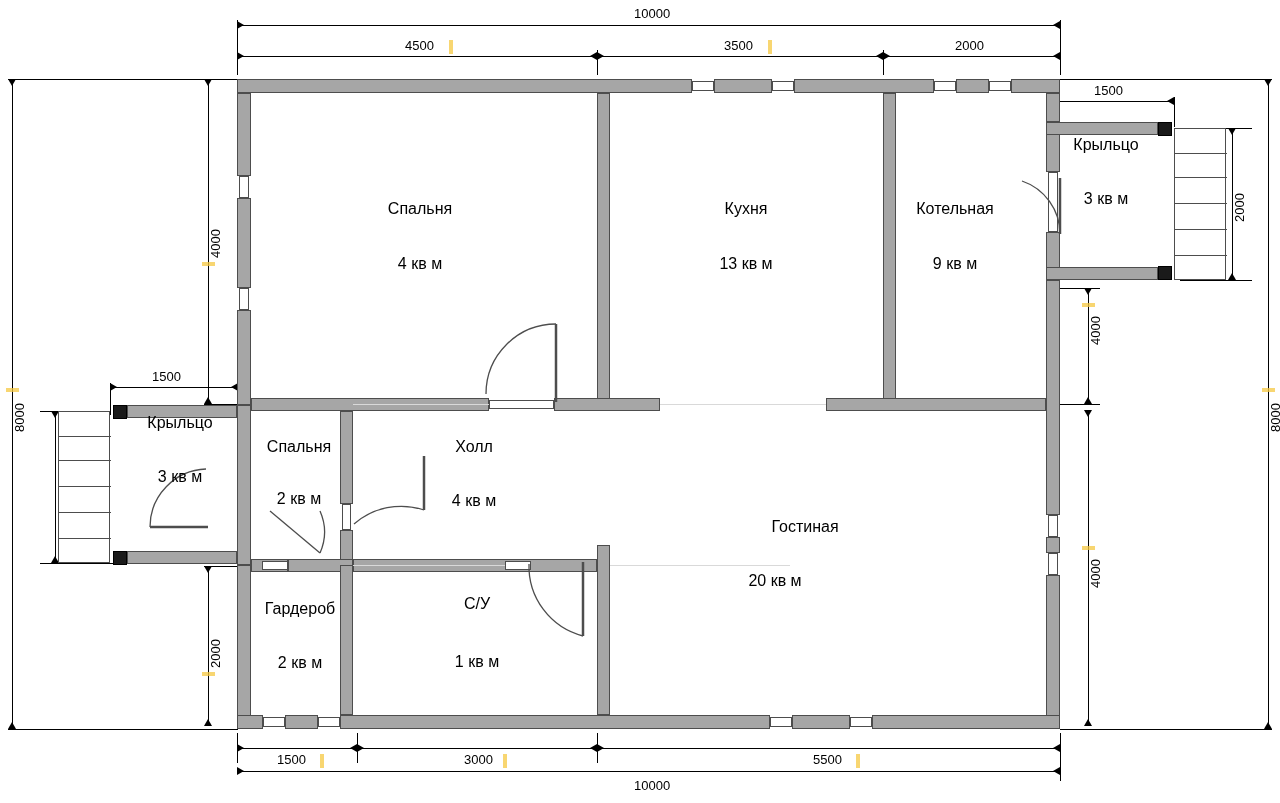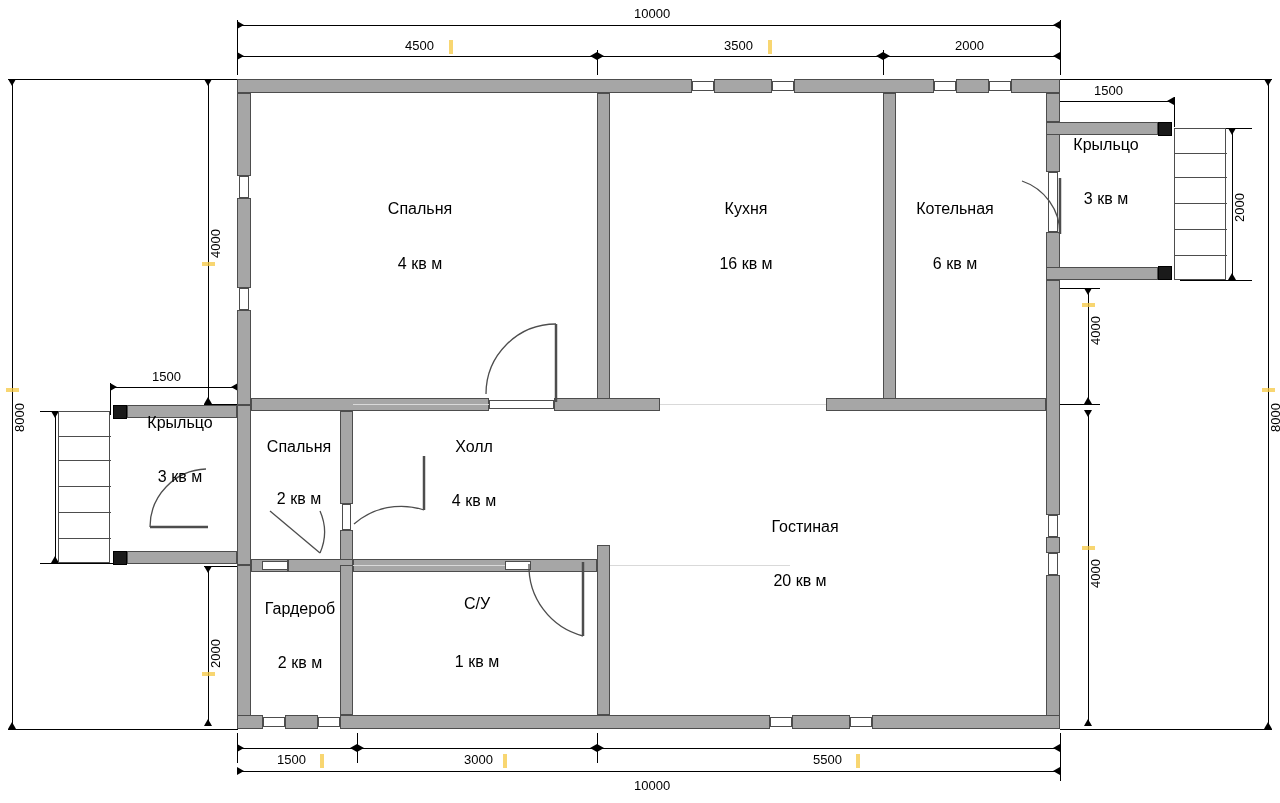--- a/index.html
+++ b/index.html
@@ -289,39 +289,39 @@
     <svg width="78" height="82" viewBox="0 0 78 82">
       <path d="M56,4 L56,78" stroke="#4d4d4d" stroke-width="2.5" fill="none"></path>
       <path d="M56,4 A72,72 0 0,0 2,76" stroke="#4d4d4d" stroke-width="1.3" fill="none" transform="scale(1,-1) translate(0,-82)"></path>
     </svg>
   </div>
 
   <div class="roomname" style="left:330px;top:200px;width:180px;">Спальня</div>
   <div class="roomarea" style="left:330px;top:255px;width:180px;">4 кв м</div>
 
   <div class="roomname" style="left:656px;top:200px;width:180px;">Кухня</div>
-  <div class="roomarea" style="left:656px;top:255px;width:180px;">16 кв м</div>
+  <div class="roomarea" style="left:656px;top:255px;width:180px;">13 кв м</div>
 
   <div class="roomname" style="left:865px;top:200px;width:180px;">Котельная</div>
-  <div class="roomarea" style="left:865px;top:255px;width:180px;">6 кв м</div>
+  <div class="roomarea" style="left:865px;top:255px;width:180px;">9 кв м</div>
 
   <div class="roomname" style="left:1046px;top:136px;width:120px;">Крыльцо</div>
   <div class="roomarea" style="left:1046px;top:190px;width:120px;">3 кв м</div>
 
   <div class="roomname" style="left:120px;top:414px;width:120px;">Крыльцо</div>
   <div class="roomarea" style="left:120px;top:468px;width:120px;">3 кв м</div>
 
   <div class="roomname" style="left:239px;top:438px;width:120px;">Спальня</div>
   <div class="roomarea" style="left:239px;top:490px;width:120px;">2 кв м</div>
 
   <div class="roomname" style="left:414px;top:438px;width:120px;">Холл</div>
   <div class="roomarea" style="left:414px;top:492px;width:120px;">4 кв м</div>
 
   <div class="roomname" style="left:715px;top:518px;width:180px;">Гостиная</div>
-  <div class="roomarea" style="left:710px;top:572px;width:180px;">20 кв м</div>
+  <div class="roomarea" style="left:685px;top:572px;width:180px;">20 кв м</div>
 
   <div class="roomname" style="left:240px;top:600px;width:120px;">Гардероб</div>
   <div class="roomarea" style="left:240px;top:654px;width:120px;">2 кв м</div>
 
   <div class="roomname" style="left:417px;top:595px;width:120px;">С/У</div>
   <div class="roomarea" style="left:417px;top:653px;width:120px;">1 кв м</div>
 
 </div>
 
 </body></html>

